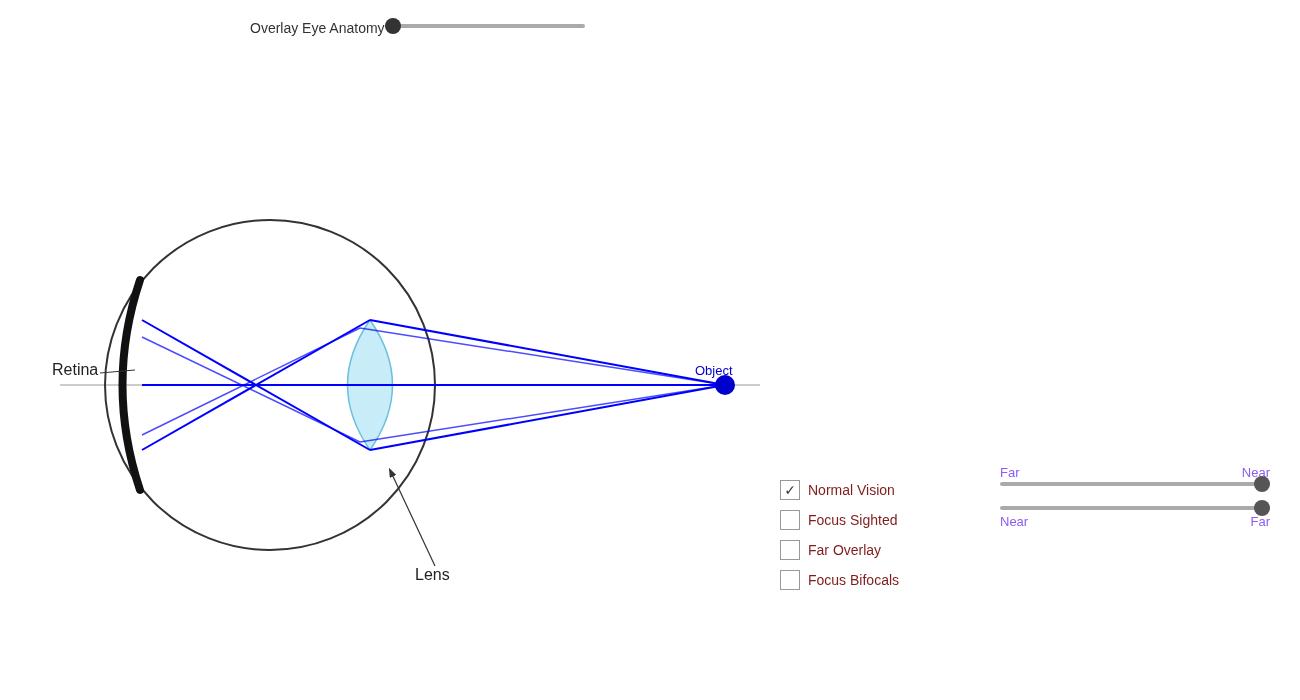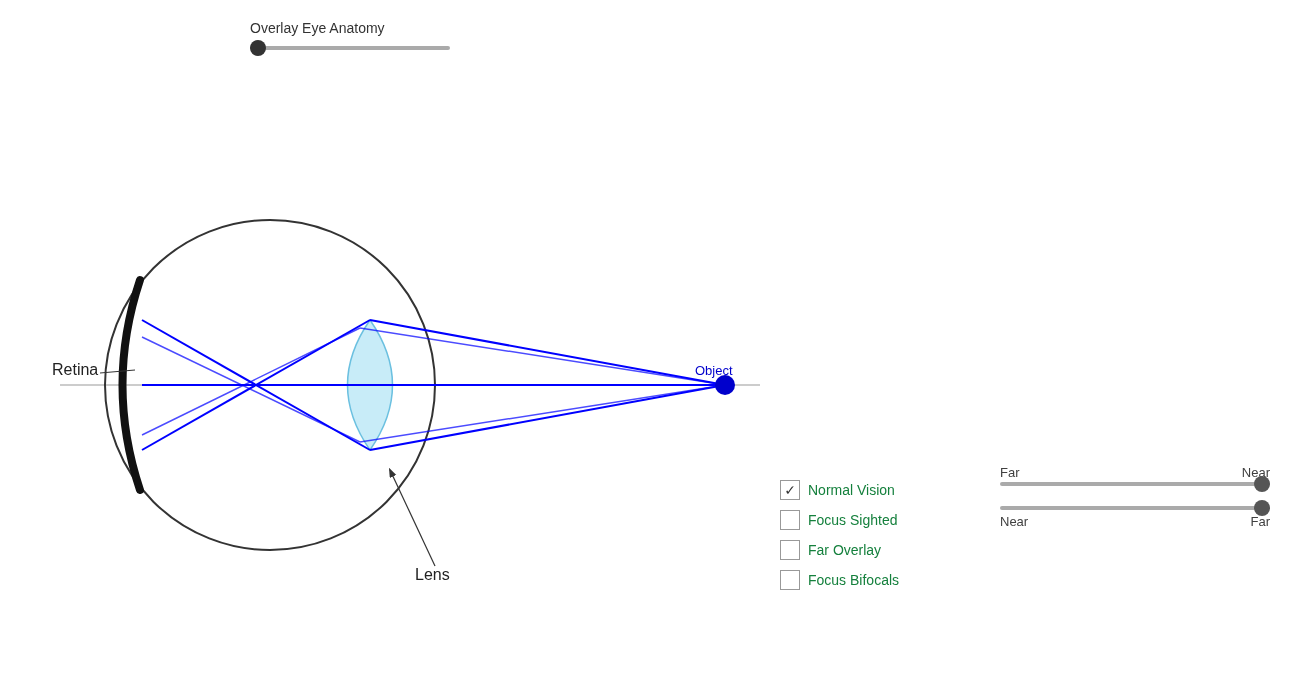--- a/index.html
+++ b/index.html
@@ -11,21 +11,21 @@
       overflow: hidden;
       position: relative;
     }
 
     
     .overlay-section {
       position: absolute;
       top: 20px;
       left: 250px;
       display: flex;
-      flex-direction: column;
+      flex-direction: row;
       align-items: flex-start;
     }
     .overlay-label {
       font-size: 14px;
       color: #333;
       margin-bottom: 6px;
     }
     .overlay-slider-track {
       width: 200px;
       height: 4px;
@@ -73,21 +73,21 @@
     .checkbox-box.checked {
       background: #fff;
     }
     .checkbox-box.checked::after {
       content: '✓';
       font-size: 14px;
       color: #333;
     }
     .checkbox-label {
       font-size: 14px;
-      color: #15803d;
+      color: #7f1d1d;
     }
 
     
     .sliders-panel {
       position: absolute;
       top: 465px;
       left: 1000px;
       width: 270px;
     }
     .slider-group {
@@ -97,21 +97,21 @@
       font-size: 22px;
       font-weight: bold;
       text-align: center;
       color: #222;
       margin-bottom: 4px;
     }
     .slider-labels {
       display: flex;
       justify-content: space-between;
       font-size: 13px;
-      color: #404040;
+      color: #8b5cf6;
       margin-bottom: 2px;
     }
     .slider-track {
       width: 100%;
       height: 4px;
       background: #aaa;
       border-radius: 2px;
       position: relative;
     }
     .slider-thumb {

